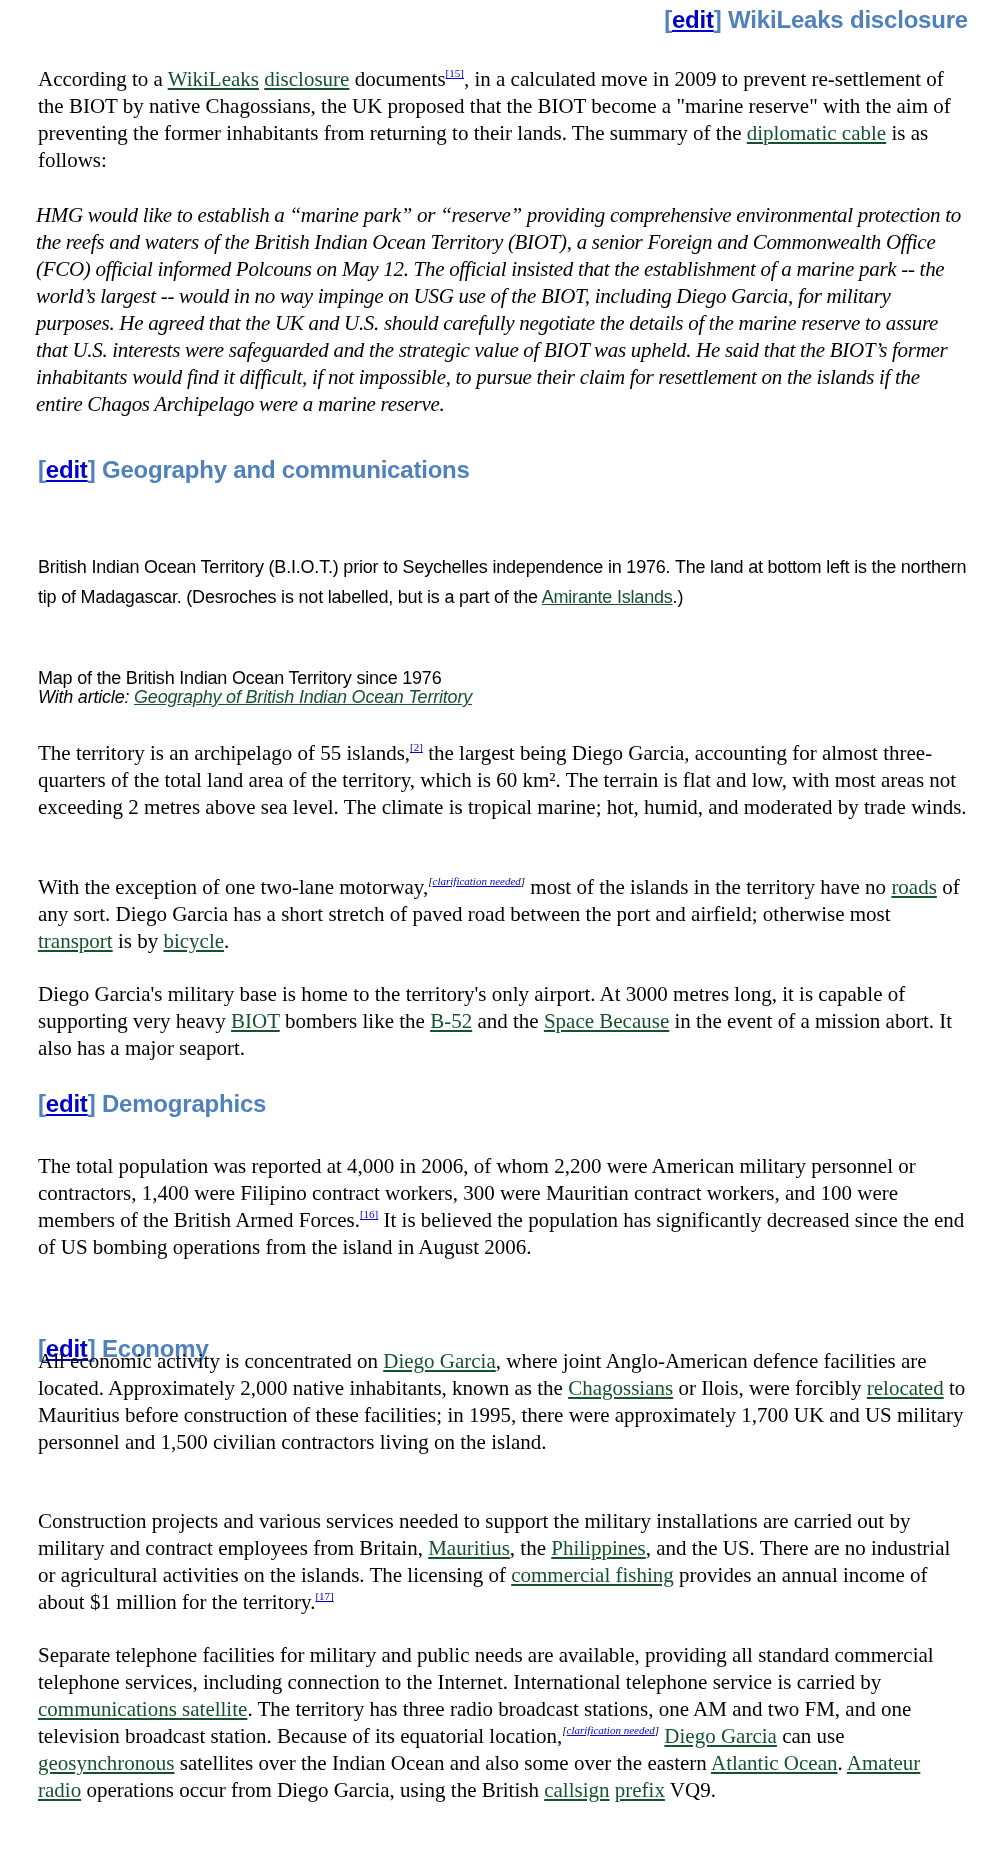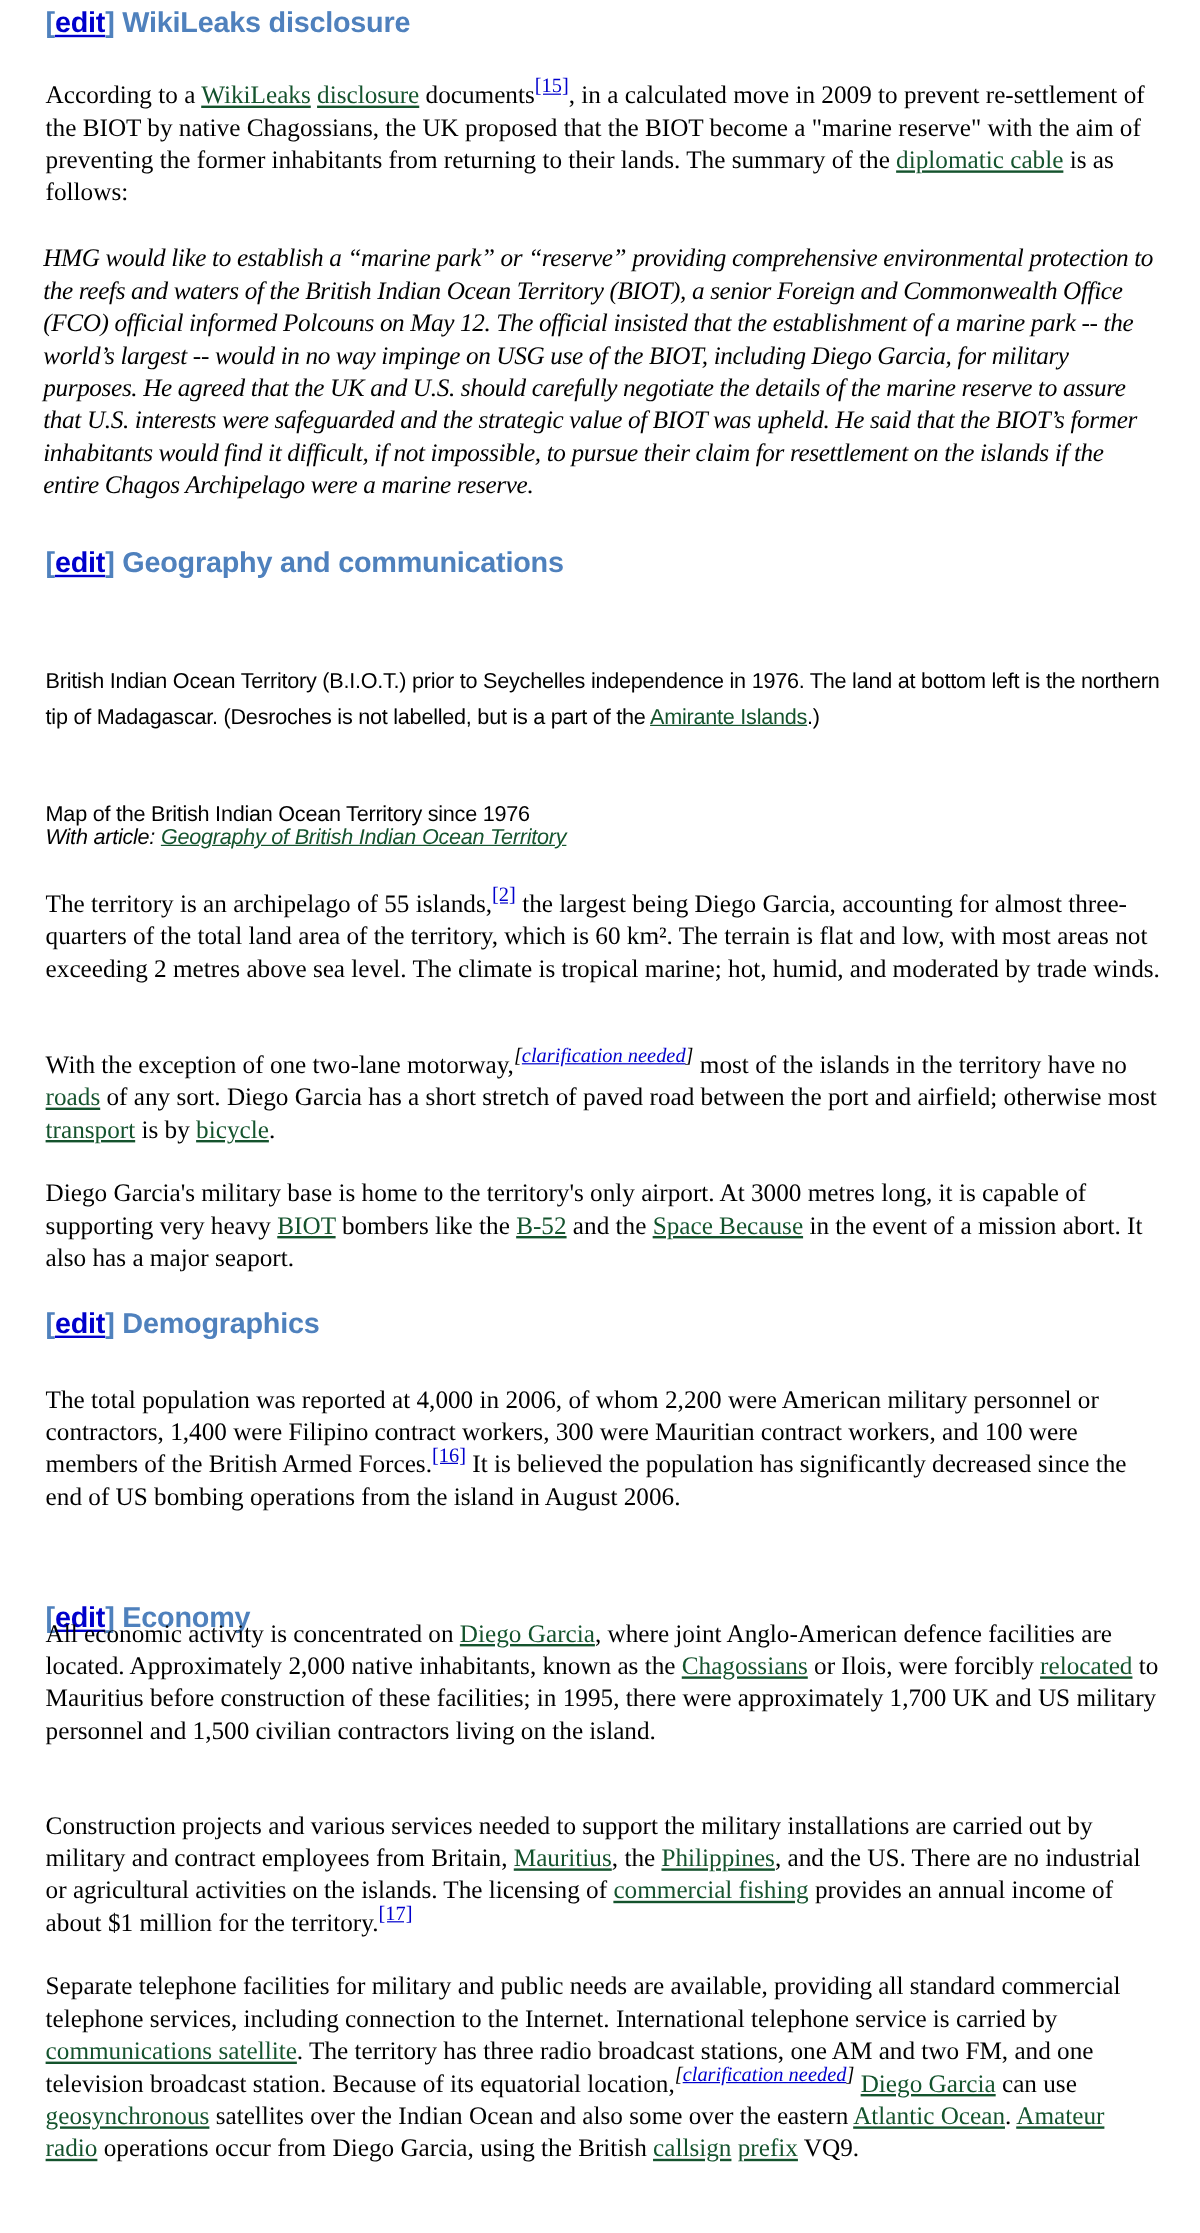--- a/index.html
+++ b/index.html
@@ -5,31 +5,31 @@
   html, body { margin:0; padding:0; background:#ffffff; }
   body { width:1000px; height:1861px; overflow:hidden; position:relative; }
   .page { position:absolute; left:38px; top:0; width:930px; }
   h2 { margin:0; font-family:"Liberation Sans", sans-serif; font-weight:bold; font-size:24px; color:#4f81bd; letter-spacing:-0.2px; }
   h2 .br { color:#4f81bd; }
   h2 a { color:#0000cc; text-decoration:underline; }
   p { margin:0; font-family:"Liberation Serif", serif; font-size:21px; line-height:27px; color:#000; }
   p.quote { font-style:italic; letter-spacing:-0.3px; }
   p.caption { font-family:"Liberation Sans", sans-serif; font-size:18px; line-height:30px; letter-spacing:-0.2px; }
   a { color:#14532d; text-decoration:underline; }
-  sup { font-size:17px; line-height:0; vertical-align:9px; }
+  sup { font-size:11px; line-height:0; vertical-align:9px; }
   sup a { color:#0000cc; }
   sup.cn { font-style:italic; }
   .block { position:absolute; left:0; width:930px; }
 </style>
 </head>
 <body>
 
 <div class="page">
 
-  <h2 class="block" style="top:6px;"><span class="br">[</span><a href="#">edit</a><span class="br">]</span> <span>WikiLeaks disclosure</span></h2>
+  <h2 class="block" style="top:6px;text-align:right;"><span class="br">[</span><a href="#">edit</a><span class="br">]</span> <span>WikiLeaks disclosure</span></h2>
 
   <p class="block" style="top:66px;"><span>According to a </span><a href="#">WikiLeaks</a><span> </span><a href="#">disclosure</a><span> documents</span><sup><a href="#">[15]</a></sup><span>, in a calculated move in 2009 to prevent re-settlement of the BIOT by native Chagossians, the UK proposed that the BIOT become a "marine reserve" with the aim of preventing the former inhabitants from returning to their lands. The summary of the </span><a href="#">diplomatic cable</a><span> is as follows:</span></p>
 
   <p class="block quote" style="top:202px; left:-2px;">HMG would like to establish a “marine park” or “reserve” providing comprehensive environmental protection to the reefs and waters of the British Indian Ocean Territory (BIOT), a senior Foreign and Commonwealth Office (FCO) official informed Polcouns on May 12. The official insisted that the establishment of a marine park -- the world’s largest -- would in no way impinge on USG use of the BIOT, including Diego Garcia, for military purposes. He agreed that the UK and U.S. should carefully negotiate the details of the marine reserve to assure that U.S. interests were safeguarded and the strategic value of BIOT was upheld. He said that the BIOT’s former inhabitants would find it difficult, if not impossible, to pursue their claim for resettlement on the islands if the entire Chagos Archipelago were a marine reserve.</p>
 
   <h2 class="block" style="top:456px;"><span class="br">[</span><a href="#">edit</a><span class="br">]</span> <span>Geography and communications</span></h2>
 
   <p class="block caption" style="top:552px;"><span>British Indian Ocean Territory (B.I.O.T.) prior to Seychelles independence in 1976. The land at bottom left is the northern tip of Madagascar. (Desroches is not labelled, but is a part of the </span><a href="#">Amirante Islands</a><span>.)</span></p>
 
   <p class="block caption" style="top:632px;margin-top:31px;">Map of the British Indian Ocean Territory since 1976</p>

